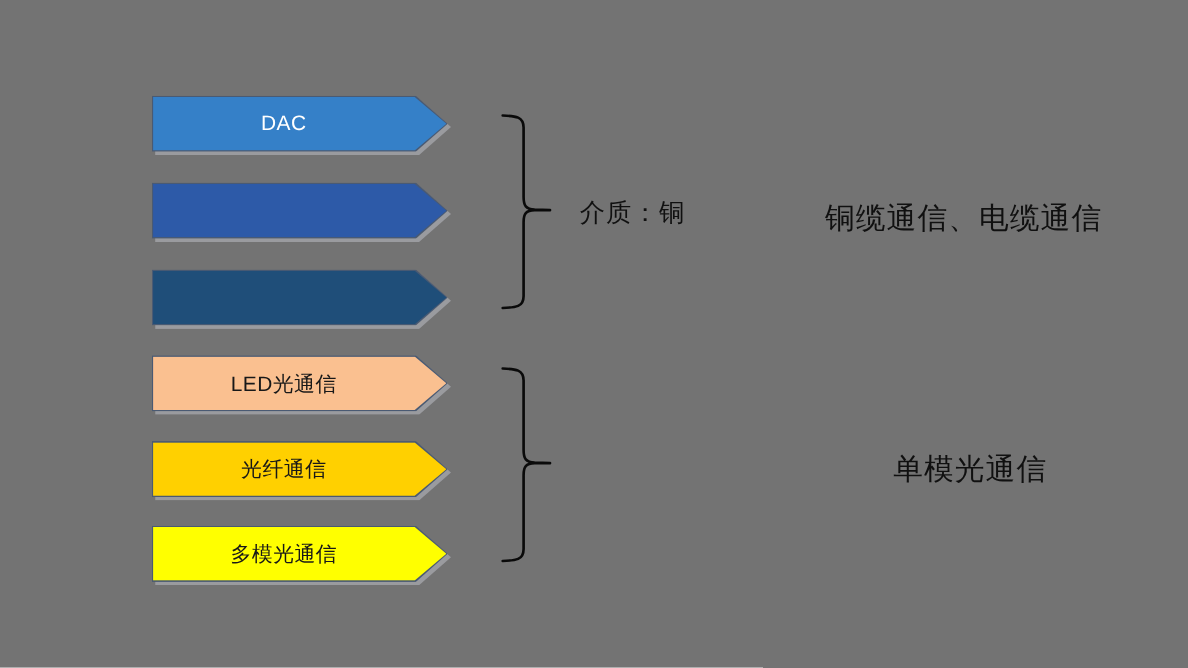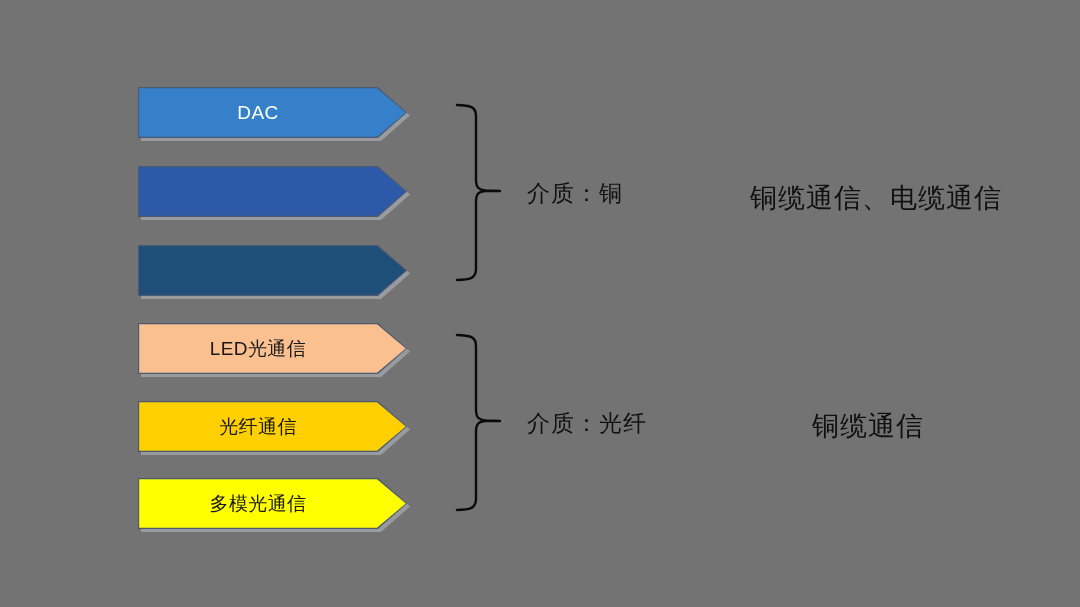--- a/index.html
+++ b/index.html
@@ -129,19 +129,18 @@
 
   <div class="brace" style="top:330px">
     <svg width="80" height="185" viewBox="0 0 80 185" fill="none">
       <path d="M5 5 C 17 5.5, 24 6, 24 16 L 24 79 C 24 87, 26 90, 34 90.5 L 48 91
                M5 180 C 17 179.5, 24 179, 24 169 L 24 102 C 24 94, 26 91.5, 34 91 L 48 91" stroke="#0A0A0A" stroke-width="2.4" stroke-linecap="round" fill="none"></path>
     </svg>
   </div>
 
   <div class="cn-text media-label" style="top:178px">介质：铜</div>
 
-  <div class="cn-text media-label" style="top:408px">介质：光纤</div>
 
   <div class="cn-text right-label" style="left:750px;top:180px">铜缆通信、电缆通信</div>
 
-  <div class="cn-text right-label" style="left:812px;top:408px">铜缆通信</div>
+  <div class="cn-text right-label" style="left:812px;top:408px">单模光通信</div>
 
 </div>
 
 </body></html>

